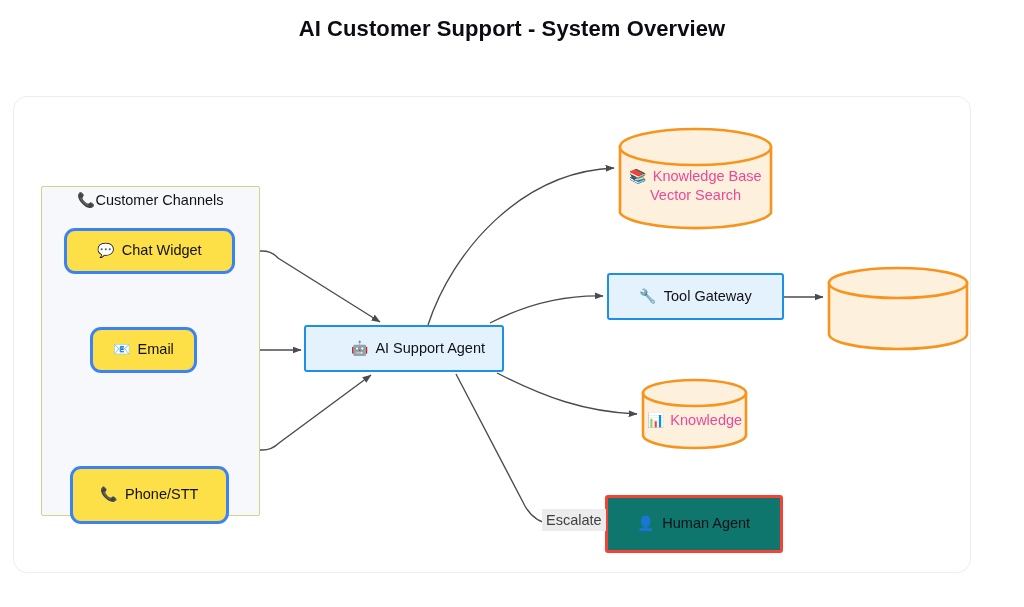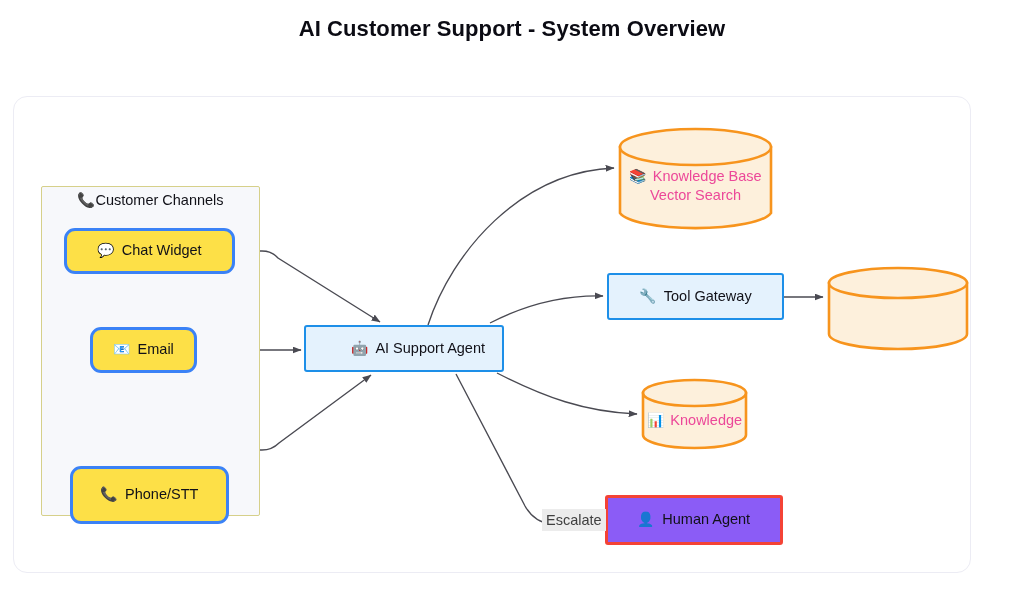--- a/index.html
+++ b/index.html
@@ -105,22 +105,22 @@
   }
   
   #node-tool-gateway {
     left: 607px; top: 273px; width: 177px; height: 47px;
     background: #e4f2fd;
     border: 2.6px solid #1d8fe8;
     border-radius: 3px;
   }
   
   #node-human-agent {
-    left: 605px; top: 495px; width: 178px; height: 50px;
-    background: #8b5cf6;
+    left: 605px; top: 495px; width: 178px; height: 58px;
+    background: #0f766e;
     border: 3px solid #f44336;
     border-radius: 3px;
   }
   
   .cylinder {
     position: absolute;
     box-sizing: border-box;
   }
   .cylinder .cyl-svg {
     position: absolute;

